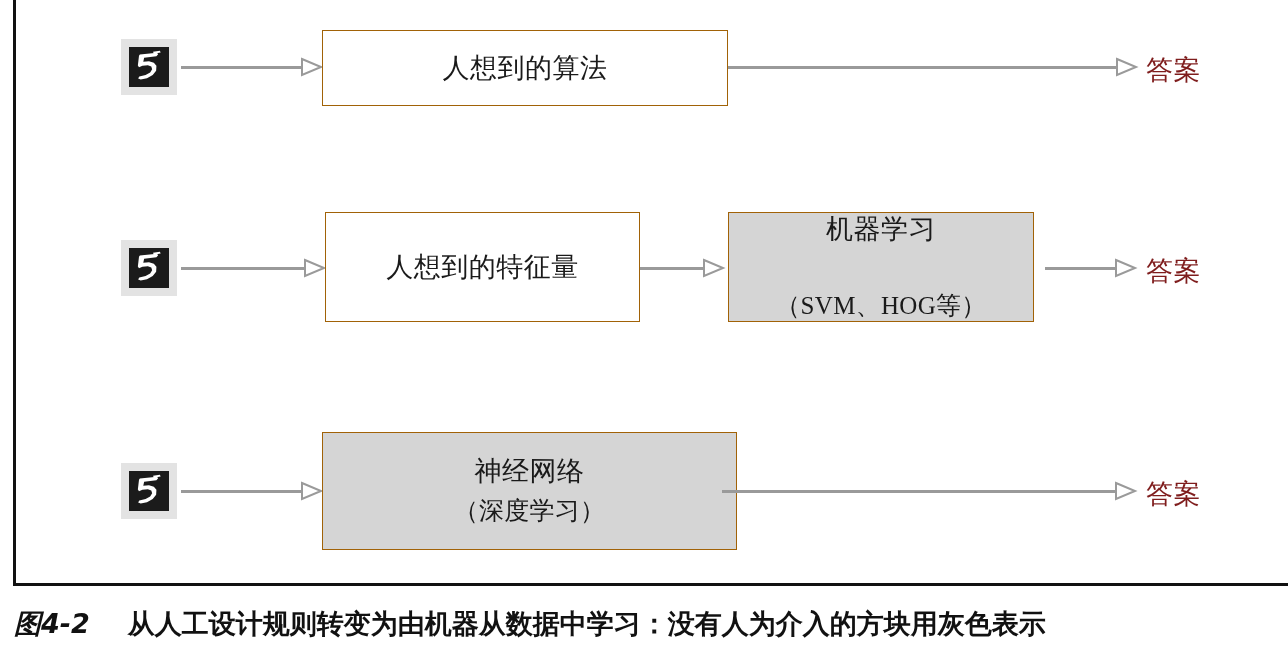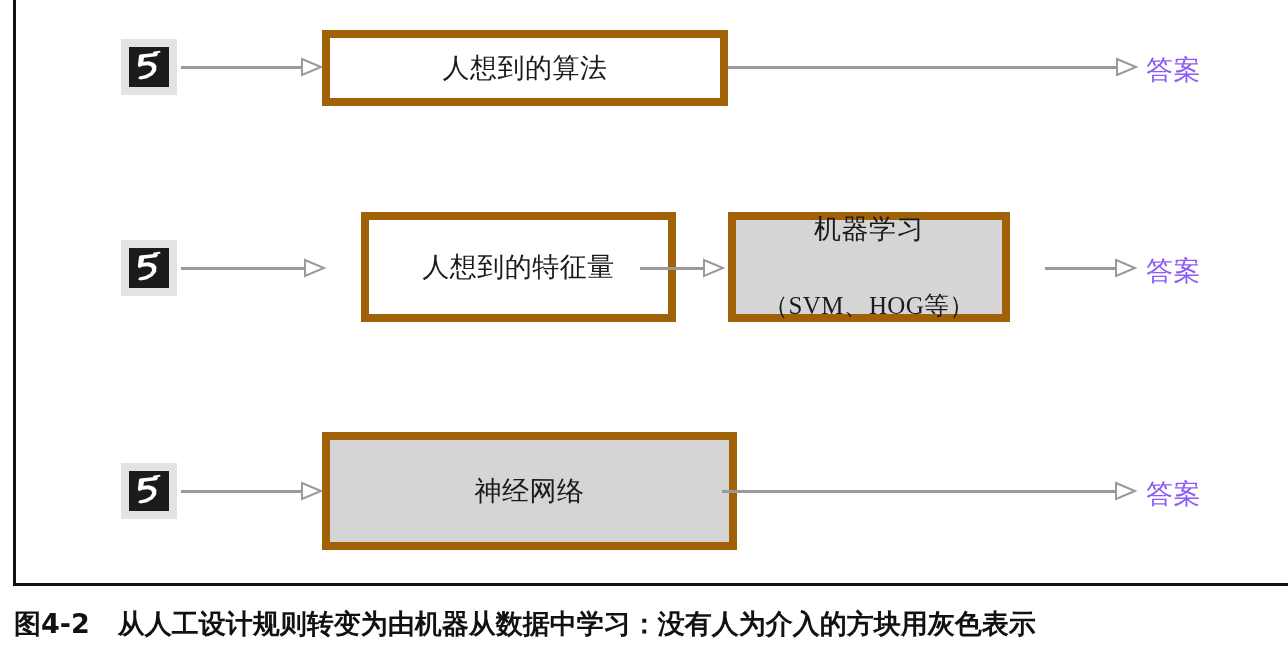--- a/index.html
+++ b/index.html
@@ -66,21 +66,21 @@
     background: #1b1b1b;
     position: relative;
     overflow: hidden;
   }
   .mnist-thumb svg { display: block; }
 
   
   .node-box {
     position: absolute;
     box-sizing: border-box;
-    border: 8px solid #a16207;
+    border: 1px solid #a16207;
     background: #ffffff;
     display: flex;
     flex-direction: column;
     align-items: center;
     justify-content: center;
     color: #1a1a1a;
   }
   .node-box.shaded { background: #d5d5d5; }
   .node-box .line-main {
     font-size: 27px;
@@ -105,39 +105,39 @@
   .arrowhead {
     position: absolute;
     width: 0; height: 0;
   }
   .arrowhead svg { display: block; }
 
   
   .terminal-label {
     position: absolute;
     font-size: 27px;
-    color: #8b5cf6;
+    color: #7f1d1d;
     white-space: nowrap;
     letter-spacing: 0.5px;
   }
 
   
   #figure-caption {
     position: absolute;
     left: 14px;
     top: 606px;
     width: 1260px;
     font-family: "DejaVu Sans", "Liberation Sans", sans-serif;
     font-size: 27px;
     font-weight: bold;
     color: #111111;
     white-space: nowrap;
     letter-spacing: 0px;
   }
-  #figure-caption .cap-num { margin-right: 6px; }
+  #figure-caption .cap-num { margin-right: 16px; font-style: italic; }
   #figure-caption .cap-gap { display: inline-block; width: 22px; }
 </style>
 </head>
 <body>
 
 <div id="figure-root">
 
   <div class="frame-left-rule"></div>
   <div class="frame-bottom-rule"></div>
 
@@ -192,32 +192,32 @@
       </div>
     </div>
 
     <div class="connector" style="left:181px; top:87px; width:135px;"></div>
     <div class="arrowhead" style="left:303px; top:78px;">
       <svg width="24" height="20" viewBox="0 0 24 20">
         <path d="M2,2 L21,10 L2,18 Z" fill="#ffffff" stroke="#9a9a9a" stroke-width="2"></path>
       </svg>
     </div>
 
-    <div class="node-box" style="left:325px; top:32px; width:315px; height:110px;margin-left:36px;">
+    <div class="node-box" style="left:325px; top:32px; width:315px; height:110px;">
       <div class="line-main">人想到的特征量</div>
     </div>
 
     <div class="connector" style="left:640px; top:87px; width:75px;"></div>
     <div class="arrowhead" style="left:702px; top:78px;">
       <svg width="24" height="20" viewBox="0 0 24 20">
         <path d="M2,2 L21,10 L2,18 Z" fill="#ffffff" stroke="#9a9a9a" stroke-width="2"></path>
       </svg>
     </div>
 
-    <div class="node-box shaded" style="left:728px; top:32px; width:282px; height:110px;gap:37px;">
+    <div class="node-box shaded" style="left:728px; top:32px; width:306px; height:110px;gap:37px;">
       <div class="line-main">机器学习</div>
       <div class="line-sub">（SVM、HOG等）</div>
     </div>
 
     <div class="connector" style="left:1045px; top:87px; width:82px;"></div>
     <div class="arrowhead" style="left:1114px; top:78px;">
       <svg width="24" height="20" viewBox="0 0 24 20">
         <path d="M2,2 L21,10 L2,18 Z" fill="#ffffff" stroke="#9a9a9a" stroke-width="2"></path>
       </svg>
     </div>
@@ -242,20 +242,21 @@
 
     <div class="connector" style="left:181px; top:90px; width:132px;"></div>
     <div class="arrowhead" style="left:300px; top:81px;">
       <svg width="24" height="20" viewBox="0 0 24 20">
         <path d="M2,2 L21,10 L2,18 Z" fill="#ffffff" stroke="#9a9a9a" stroke-width="2"></path>
       </svg>
     </div>
 
     <div class="node-box shaded" style="left:322px; top:32px; width:415px; height:118px;">
       <div class="line-main">神经网络</div>
+      <div class="line-sub">（深度学习）</div>
     </div>
 
     <div class="connector" style="left:722px; top:90px; width:405px;"></div>
     <div class="arrowhead" style="left:1114px; top:81px;">
       <svg width="24" height="20" viewBox="0 0 24 20">
         <path d="M2,2 L21,10 L2,18 Z" fill="#ffffff" stroke="#9a9a9a" stroke-width="2"></path>
       </svg>
     </div>
 
     <div class="terminal-label" style="left:1146px; top:76px;">答案</div>

